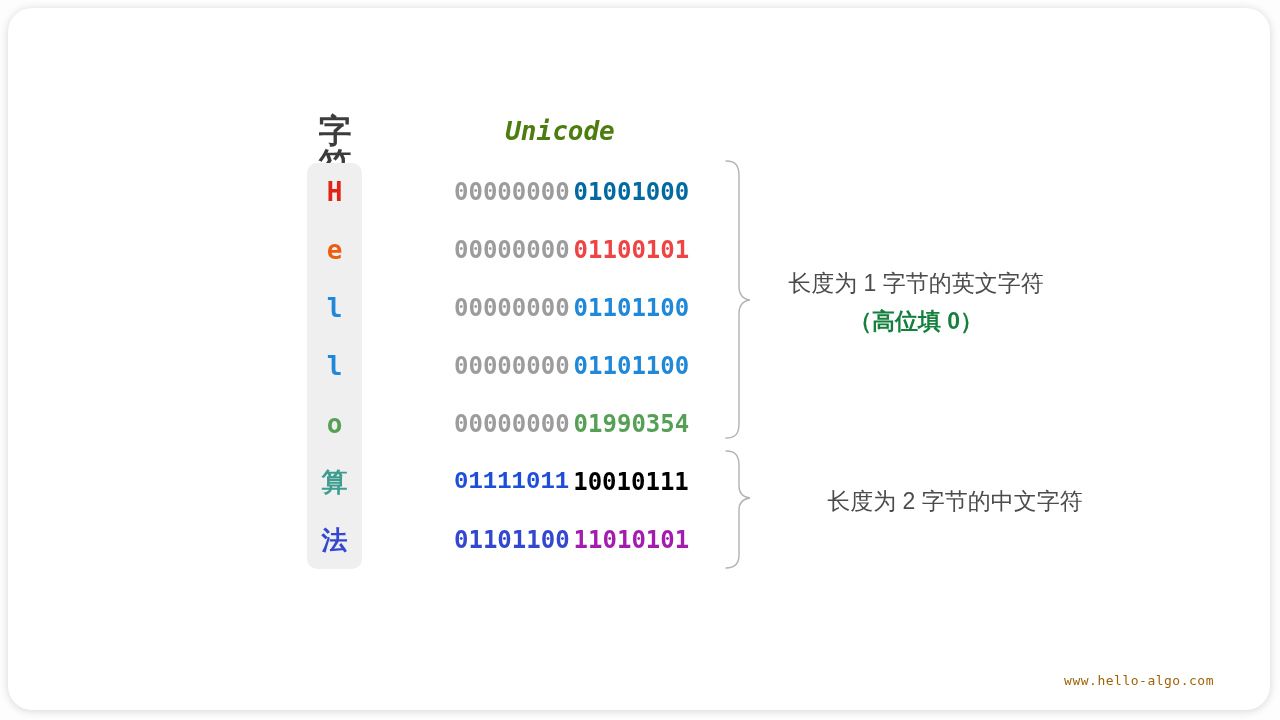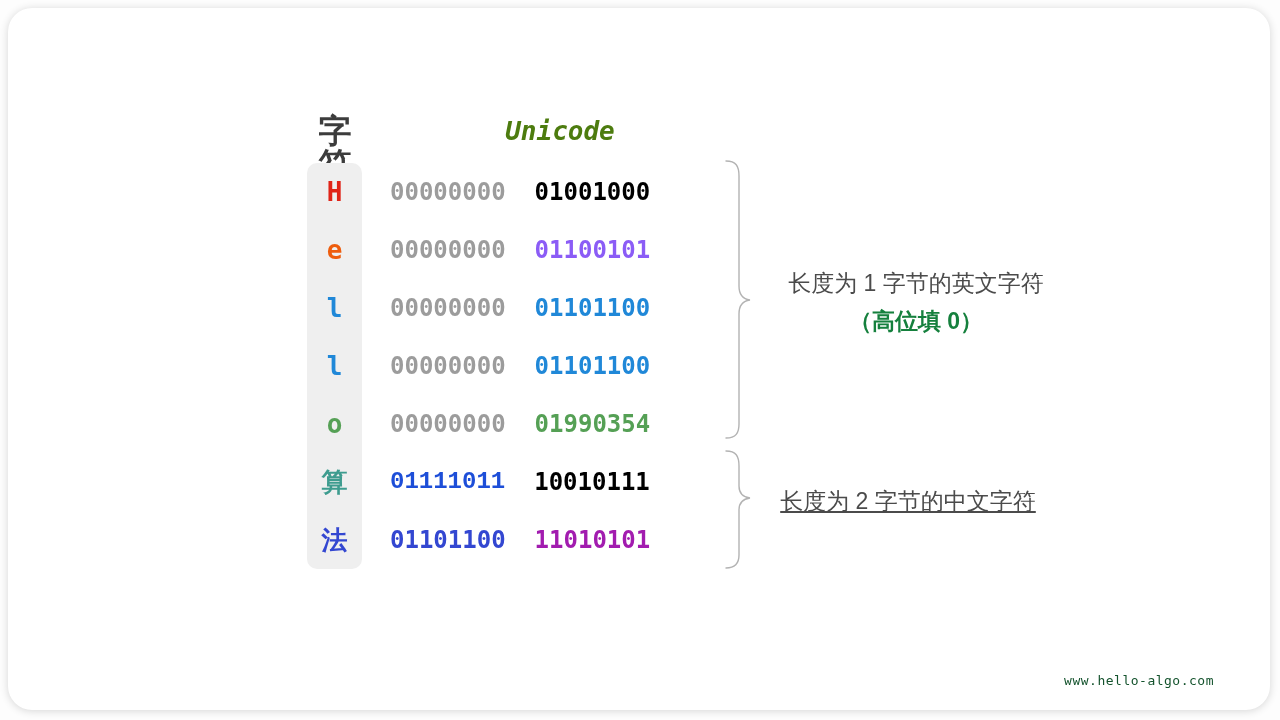--- a/index.html
+++ b/index.html
@@ -58,23 +58,23 @@
     height: 58px;
   }
   .char-cell {
     width: 55px;
     text-align: center;
     font-family: "DejaVu Sans Mono", monospace;
     font-size: 26px;
     font-weight: bold;
   }
   .binary {
-    margin-left: 28px;
+    margin-left: 92px;
     display: flex;
-    gap: 29px;
+    gap: 4px;
     font-family: "DejaVu Sans Mono", monospace;
     font-size: 24px;
     font-weight: bold;
     letter-spacing: 0;
     white-space: nowrap;
   }
   .brace-svg {
     position: absolute;
     left: 0; top: 0;
     width: 1280px; height: 720px;
@@ -87,21 +87,21 @@
     color: #4b4b4b;
     line-height: 38px;
   }
   .annotation .muted {
     display: block;
     color: #9e9e9e;
     font-weight: bold;
   }
   .annotation .muted:empty { display: none; }
   .ann-1 { left: 729px; top: 264px; width: 374px; }
-  .ann-2 { left: 719px; top: 482px; width: 378px; text-decoration: underline; }
+  .ann-2 { left: 766px; top: 482px; width: 378px; }
   .watermark {
     position: absolute;
     right: 66px;
     bottom: 32px;
     font-family: "DejaVu Sans Mono", monospace;
     font-size: 13px;
     color: #c9c9c9;
     letter-spacing: 0.5px;
   }
 </style>
@@ -116,28 +116,28 @@
 
   <div class="col-header unicode" style="color: #4d7c0f; font-style: italic;">Unicode</div>
 
   <div class="char-col-bg" style="background: rgb(239, 239, 239);"></div>
 
   <div class="rows">
       <div class="row">
         <span class="char-cell" style="color: rgb(224, 36, 24);">H</span>
         <span class="binary">
           <span style="color: rgb(156, 156, 156);">00000000</span>
-          <span style="color: #000000;">01001000</span>
+          <span style="color: #0369a1;">01001000</span>
         </span>
       </div>
       <div class="row">
         <span class="char-cell" style="color: rgb(238, 93, 13);">e</span>
         <span class="binary">
           <span style="color: rgb(156, 156, 156);">00000000</span>
-          <span style="color: #8b5cf6;">01100101</span>
+          <span style="color: #ef4444;">01100101</span>
         </span>
       </div>
       <div class="row">
         <span class="char-cell" style="color: rgb(32, 136, 216);">l</span>
         <span class="binary">
           <span style="color: rgb(156, 156, 156);">00000000</span>
           <span style="color: rgb(32, 136, 216);">01101100</span>
         </span>
       </div>
       <div class="row">
@@ -178,15 +178,15 @@
   <div class="annotation ann-1" style="color: rgb(75, 75, 75);">
     <span>长度为 1 字节的英文字符</span>
     <span class="muted" style="color: #15803d;">（高位填 0）</span>
   </div>
 
   <div class="annotation ann-2" style="color: rgb(75, 75, 75);">
     <span>长度为 2 字节的中文字符</span>
     
   </div>
 
-  <div class="watermark" style="color: #14532d;">www.hello-algo.com</div>
+  <div class="watermark" style="color: #a16207;">www.hello-algo.com</div>
 
 </div>
 
 </body></html>

